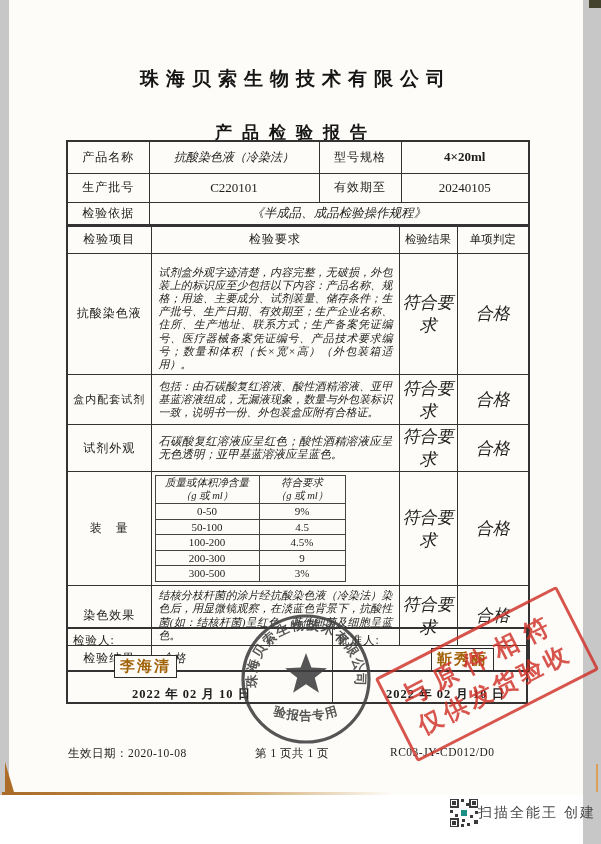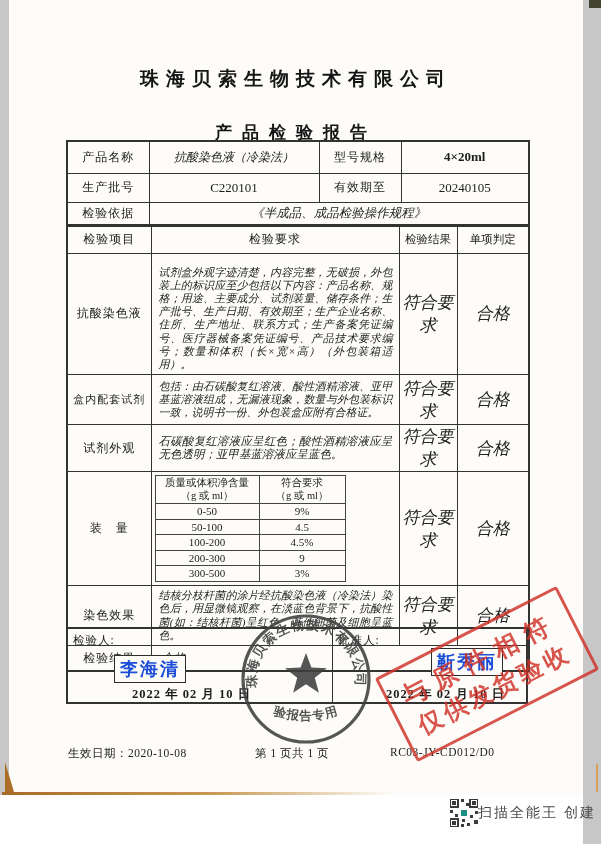--- a/index.html
+++ b/index.html
@@ -51,33 +51,33 @@
   .kai { font-style:italic; color:#222; }
   .val { font-size:13px; }
   .req {
     font-size:11px; line-height:13.2px; text-align:justify;
     padding:3px 6px 3px 7px; vertical-align:top;
   }
   .req-pad { padding-top:12px;margin-top:40px; }
   .result { font-size:17px; text-align:center; }
 
   table.inner { border-collapse:collapse; table-layout:fixed; width:190px; margin:3px 0 3px 3px; border:1px solid #444; }
-  table.inner td { border:1px solid #444; text-align:center; font-size:10.5px; line-height:12.5px; padding:1px 0; }
+  table.inner td { border:1px solid #444; text-align:center; font-size:10.5px; line-height:12.5px; padding:1px 0; font-style:italic; }
   table.inner td.num { font-style:normal; font-size:11px; }
 
   .conclusion-val { font-size:12px; padding-left:10px; }
 
   .sig-box { position:absolute; left:57px; top:627px; width:462px; height:77px; border:2px solid #333; }
   .sig-cell { position:absolute; top:0; height:100%; }
   .sig-left { left:0; width:264px; }
   .sig-right { left:264px; width:194px; border-left:1px solid #333; }
   .sig-label { position:absolute; left:5px; top:4px; font-size:11.5px; letter-spacing:1px; }
   .name-stamp {
     position:absolute; border:1.5px solid #2d2d2d; background:#fdfcf8;
-    font-size:18px; letter-spacing:2px; padding:1px 5px; font-weight:bold; color:#1d4ed8;
+    font-size:15px; letter-spacing:2px; padding:1px 5px; font-weight:bold; color:#a16207;
   }
   .sig-date { position:absolute; font-size:12.5px; font-weight:bold; letter-spacing:1px; color:#1c1c1c; }
 
   .round-stamp { position:absolute; left:222px; top:604px; opacity:0.88; z-index:5; }
   .red-stamp {
     position:absolute; left:376px; top:627px; width:204px; height:94px;
     border:3px solid #cf3128; border-radius:3px;
     transform:rotate(-27deg);
     color:#cf3128; opacity:0.82; z-index:6;
     display:flex; flex-direction:column; justify-content:center; align-items:center;

